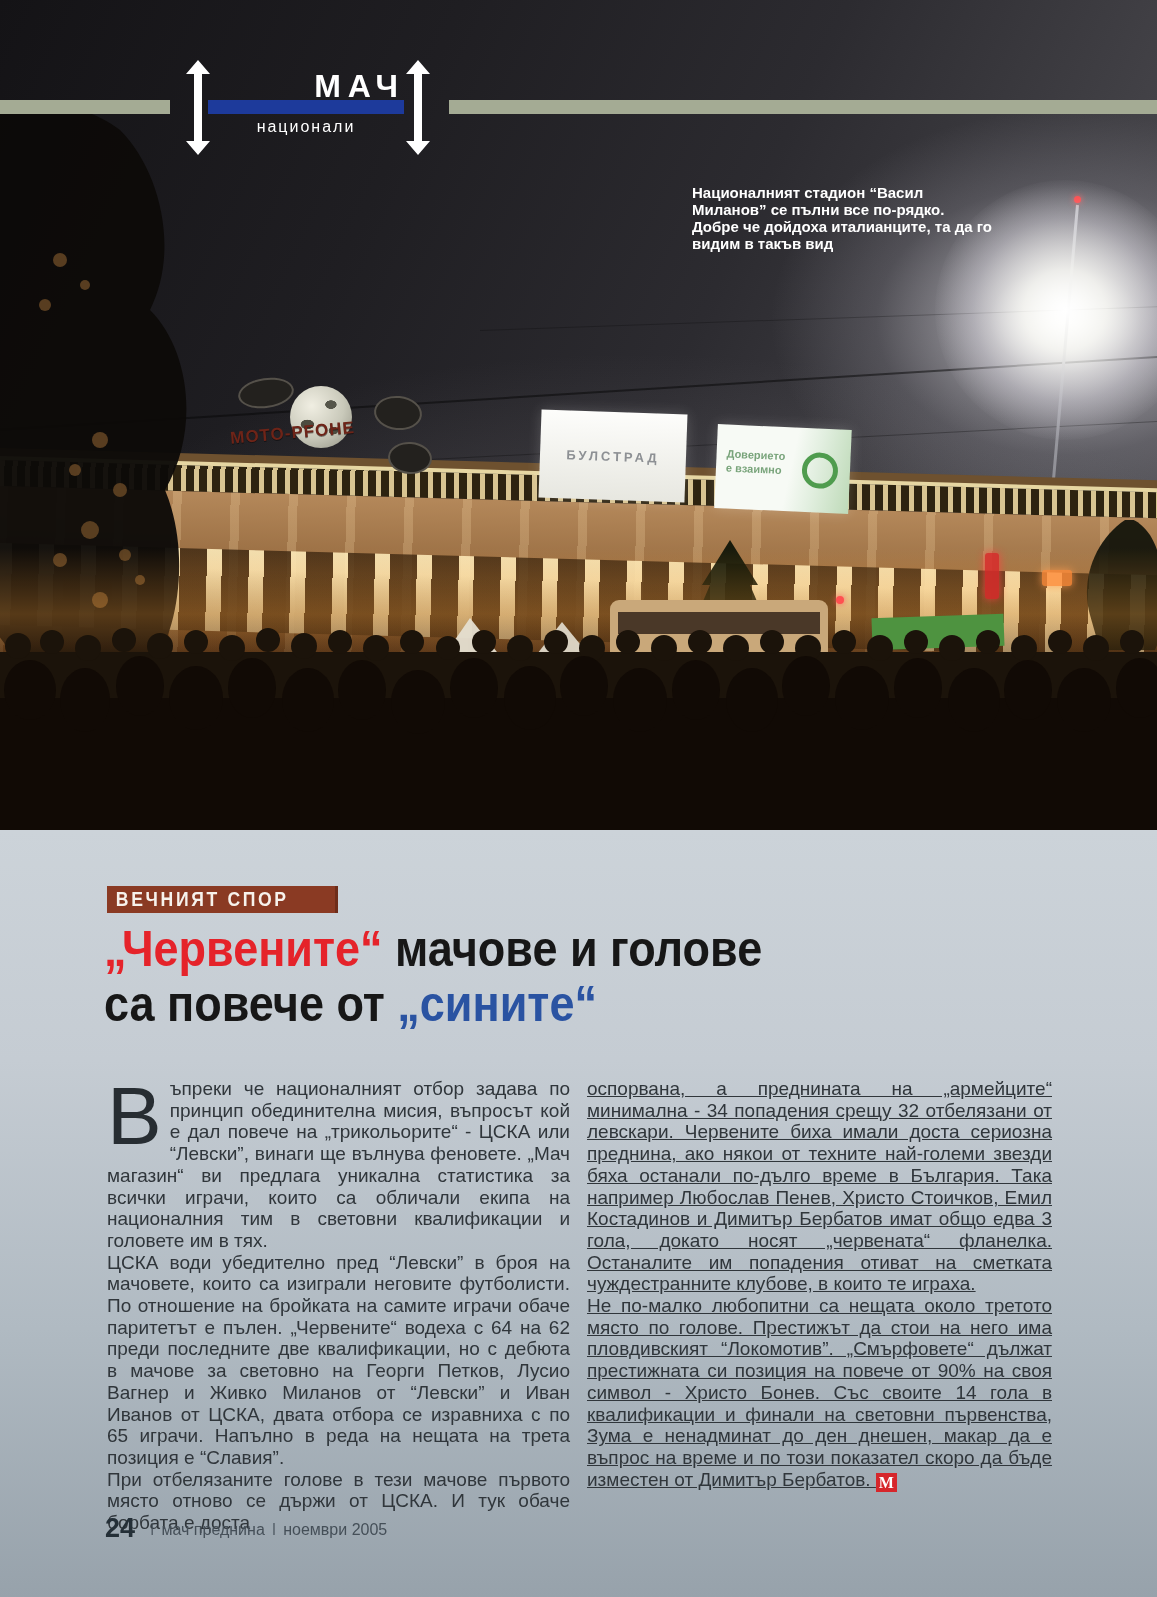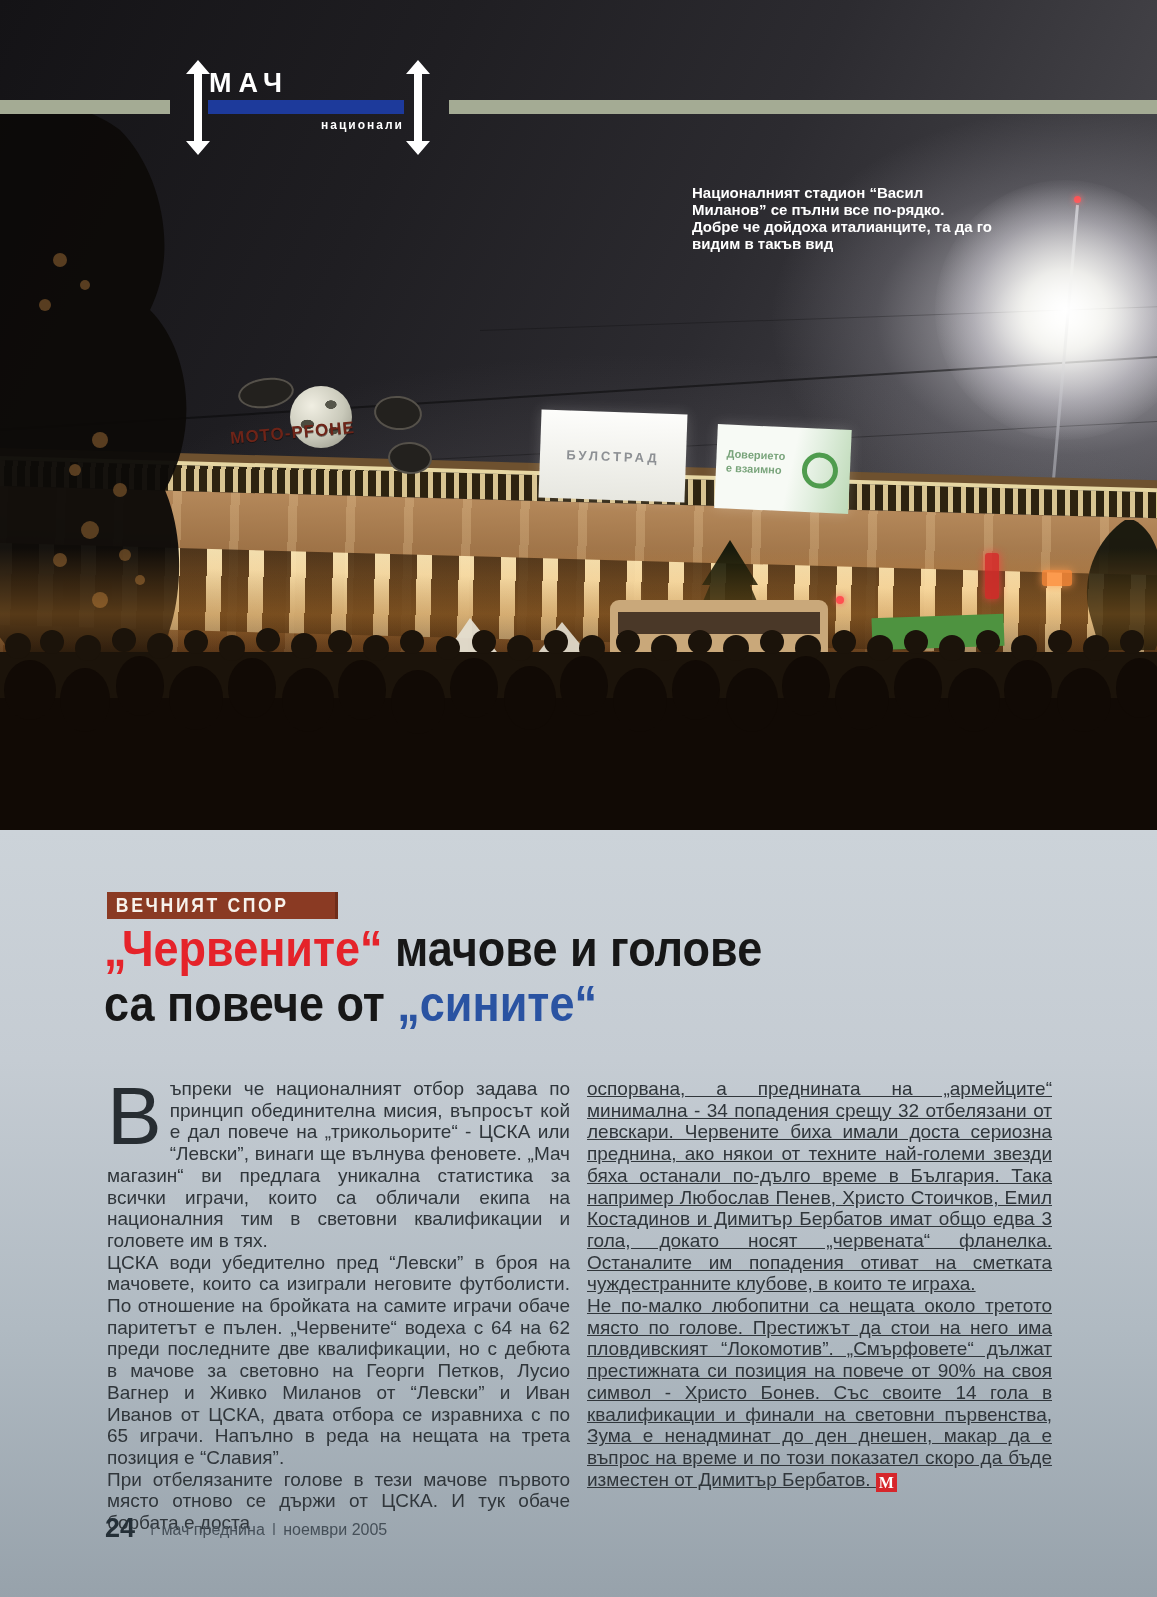--- a/index.html
+++ b/index.html
@@ -76,35 +76,35 @@
   .neon{position:absolute;border-radius:3px;}
   .n1{left:985px;top:553px;width:14px;height:46px;background:#d92b2b;box-shadow:0 0 10px #ff4040;opacity:.85;}
   .n2{left:1042px;top:570px;width:30px;height:16px;background:#ff8c3a;box-shadow:0 0 8px #ff9c50;opacity:.8;}
   .n3{left:836px;top:596px;width:8px;height:8px;border-radius:50%;background:#ff5050;box-shadow:0 0 6px #ff6060;}
 
   
   .topbar{position:absolute;height:14px;top:100px;background:#a4ab94;}
   .tb-left{left:0;width:170px;}
   .tb-right{left:449px;width:708px;}
   .logo{position:absolute;left:185px;top:60px;width:246px;height:95px;color:#fff;}
-  .logo-mag{position:absolute;left:24px;top:8px;width:196px;text-align:left;
-    font-weight:bold;font-size:27px;letter-spacing:7px;}
+  .logo-mag{position:absolute;left:24px;top:8px;width:196px;text-align:right;
+    font-weight:bold;font-size:32px;letter-spacing:7px;}
   .logo-bar{position:absolute;left:23px;top:40px;width:196px;height:14px;background:#1d3a9b;}
-  .logo-sec{position:absolute;left:23px;top:58px;width:196px;text-align:right;
-    font-weight:bold;font-size:12px;letter-spacing:2px;}
+  .logo-sec{position:absolute;left:23px;top:58px;width:196px;text-align:center;
+    font-weight:normal;font-size:16px;letter-spacing:2px;}
   .bracket{position:absolute;top:0;width:26px;height:95px;}
   .br-l{left:0;} .br-r{right:0;}
 
   .caption{position:absolute;left:692px;top:184px;width:300px;color:#fff;
     font-weight:bold;font-size:15px;line-height:17px;}
 
   
   .content{position:absolute;left:0;top:830px;width:1157px;height:767px;
     background:linear-gradient(180deg,#ccd3d9 0%,#c5ccd3 30%,#b0bac2 65%,#97a2ab 100%);}
-  .kicker{position:absolute;left:107px;top:62px;width:228px;height:27px;background:#8a3a23;
+  .kicker{position:absolute;left:107px;top:56px;width:228px;height:27px;background:#8a3a23;
     border-right:3px solid #6e2d1a;display:flex;align-items:center;}
   .kicker span{color:#f7f2ec;font-weight:bold;font-size:20px;letter-spacing:3px;padding-left:10px;
     transform:scaleX(.88);transform-origin:left center;white-space:nowrap;}
   .headline{position:absolute;left:104px;top:92px;width:1000px;
     font-weight:bold;font-size:50px;line-height:55px;letter-spacing:0;color:#171717;
     transform:scaleX(.9);transform-origin:left top;white-space:nowrap;}
   .hl-red{color:#e5232a;} .hl-blue{color:#2a53a2;}
   .cols{position:absolute;top:248px;left:0;width:1157px;color:#30363b;
     font-size:19px;line-height:21.7px;text-align:justify;}
   .col{position:absolute;top:0;}

